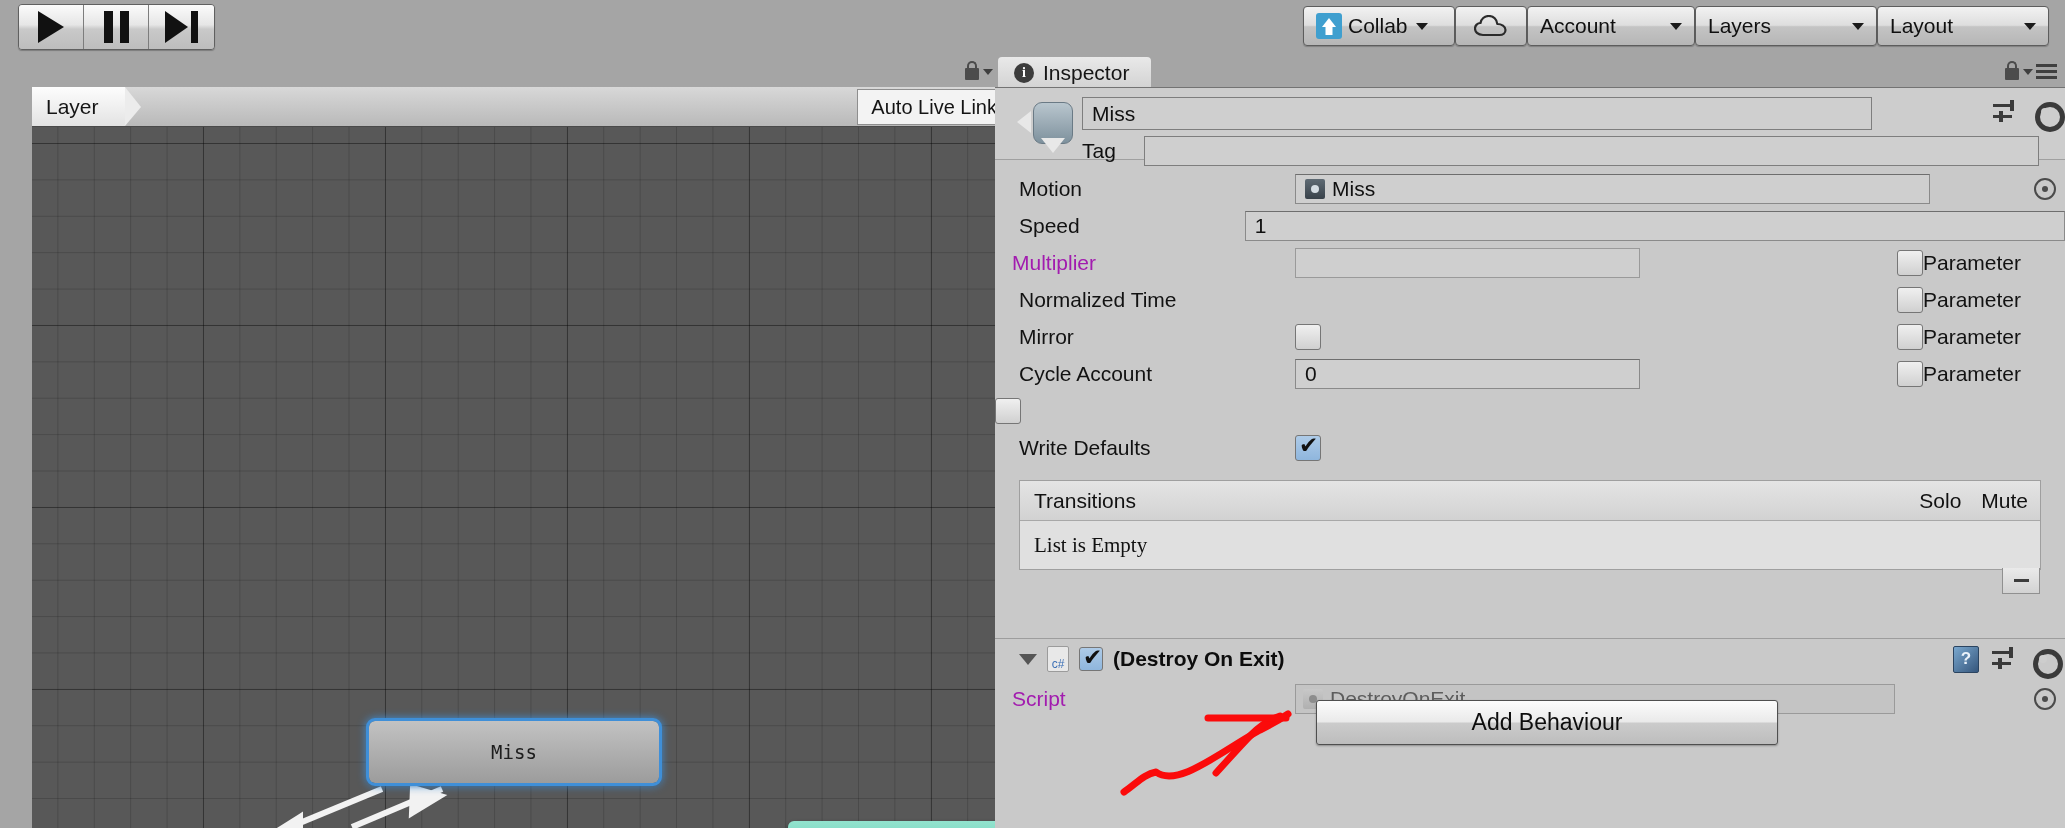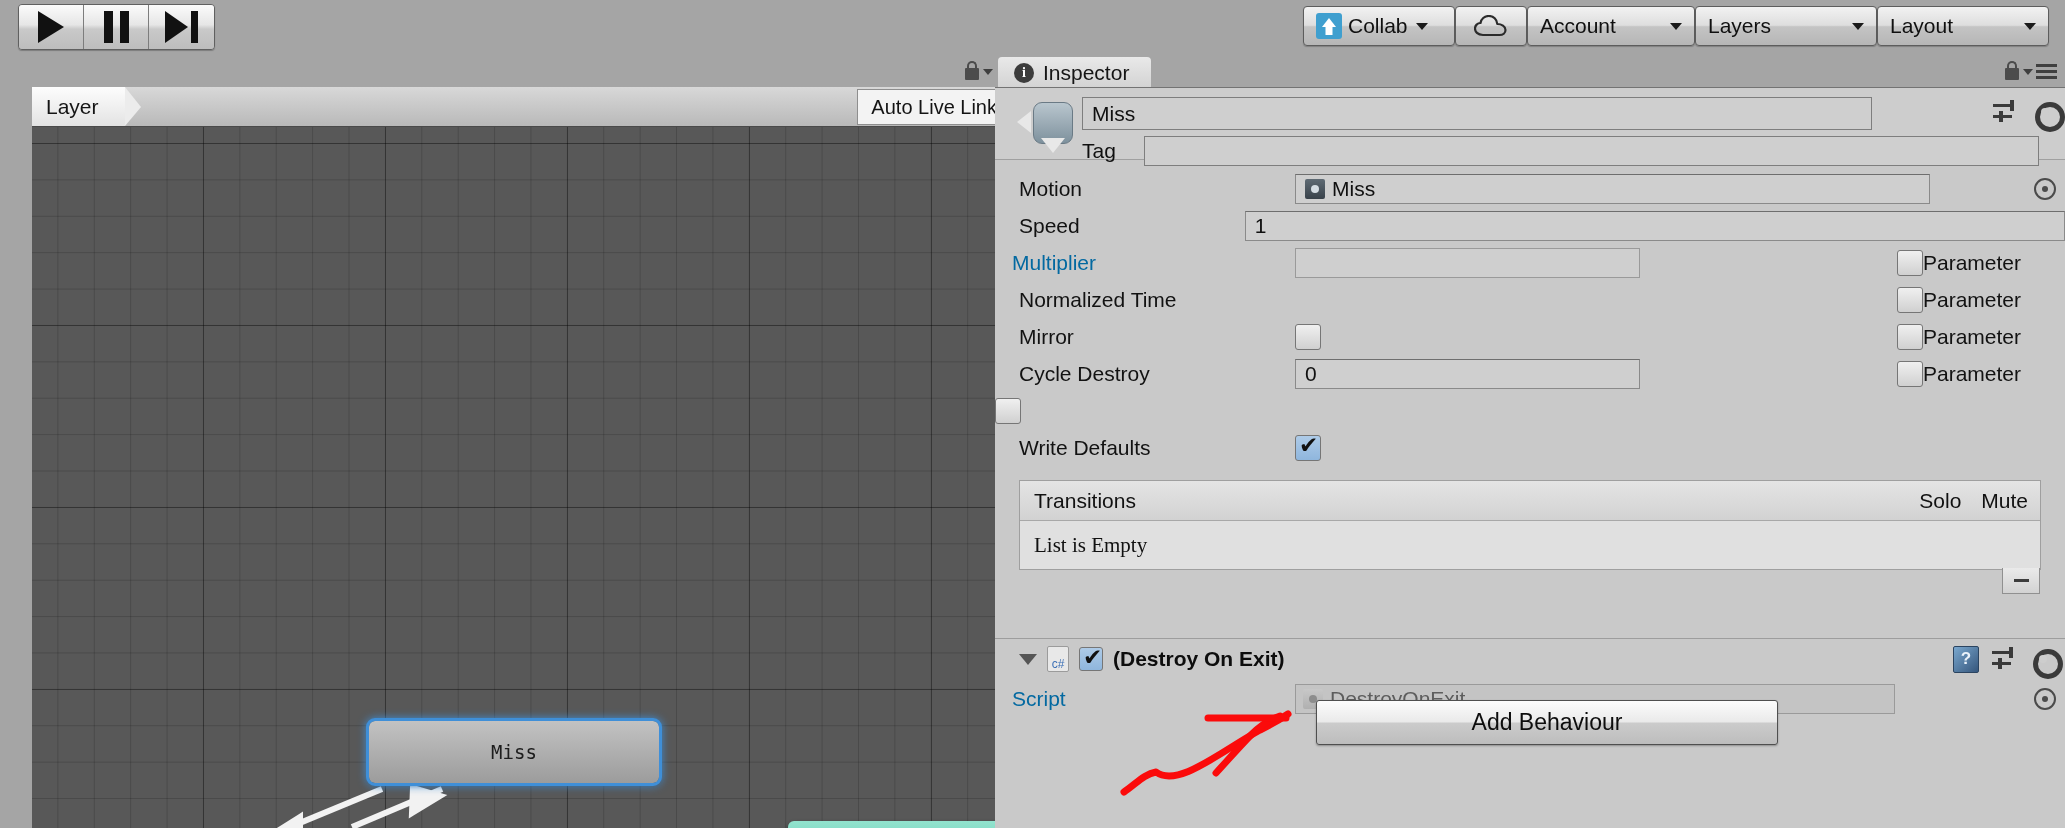--- a/index.html
+++ b/index.html
@@ -189,21 +189,21 @@
   }
   .tag-row { position:absolute; left:87px; top:48px; display:flex; align-items:center; }
   .tag-label { font-size:21px; color:#101010; width:62px; }
   .tag-field {
     width:895px; height:30px; background:#cfcfcf; border:1px solid #7e7e7e; cursor:pointer;
   }
 
   .props { position:relative; padding-top:10px; }
   .prop-row { position:relative; height:37px; display:flex; align-items:center; }
   .prop-label { width:300px; padding-left:24px; font-size:21px; color:#121212; }
-  .prop-label.dim { color:#0369a1;padding-left:17px; }
+  .prop-label.dim { color:#a21caf;padding-left:17px; }
   .field {
     height:30px; background:#cfcfcf;
     border:1px solid #8a8a8a; border-top-color:#6e6e6e;
     display:flex; align-items:center; padding-left:9px;
     font-size:21px; color:#101010; cursor:text;
   }
   .field.flat { border-color:#9a9a9a; }
   .field-motion { width:635px; }
   .field-speed { width:1000px; }
   .field-mult { width:345px; position:relative; cursor:pointer; }
@@ -461,21 +461,21 @@
         <div class="prop-row">
           <span class="prop-label">Mirror</span>
           <span class="cbox cbox-inline" style="position:relative;left:0;"></span>
           <span class="param-group">
             <span class="cbox"></span>
             <span class="param-label">Parameter</span>
           </span>
         </div>
 
         <div class="prop-row">
-          <span class="prop-label">Cycle Destroy</span>
+          <span class="prop-label">Cycle Account</span>
           <span class="field field-cycle">0</span>
           <span class="param-group">
             <span class="cbox"></span>
             <span class="param-label">Parameter</span>
           </span>
         </div>
 
         <div class="prop-row">
           <span class="cbox"></span>
         </div>

